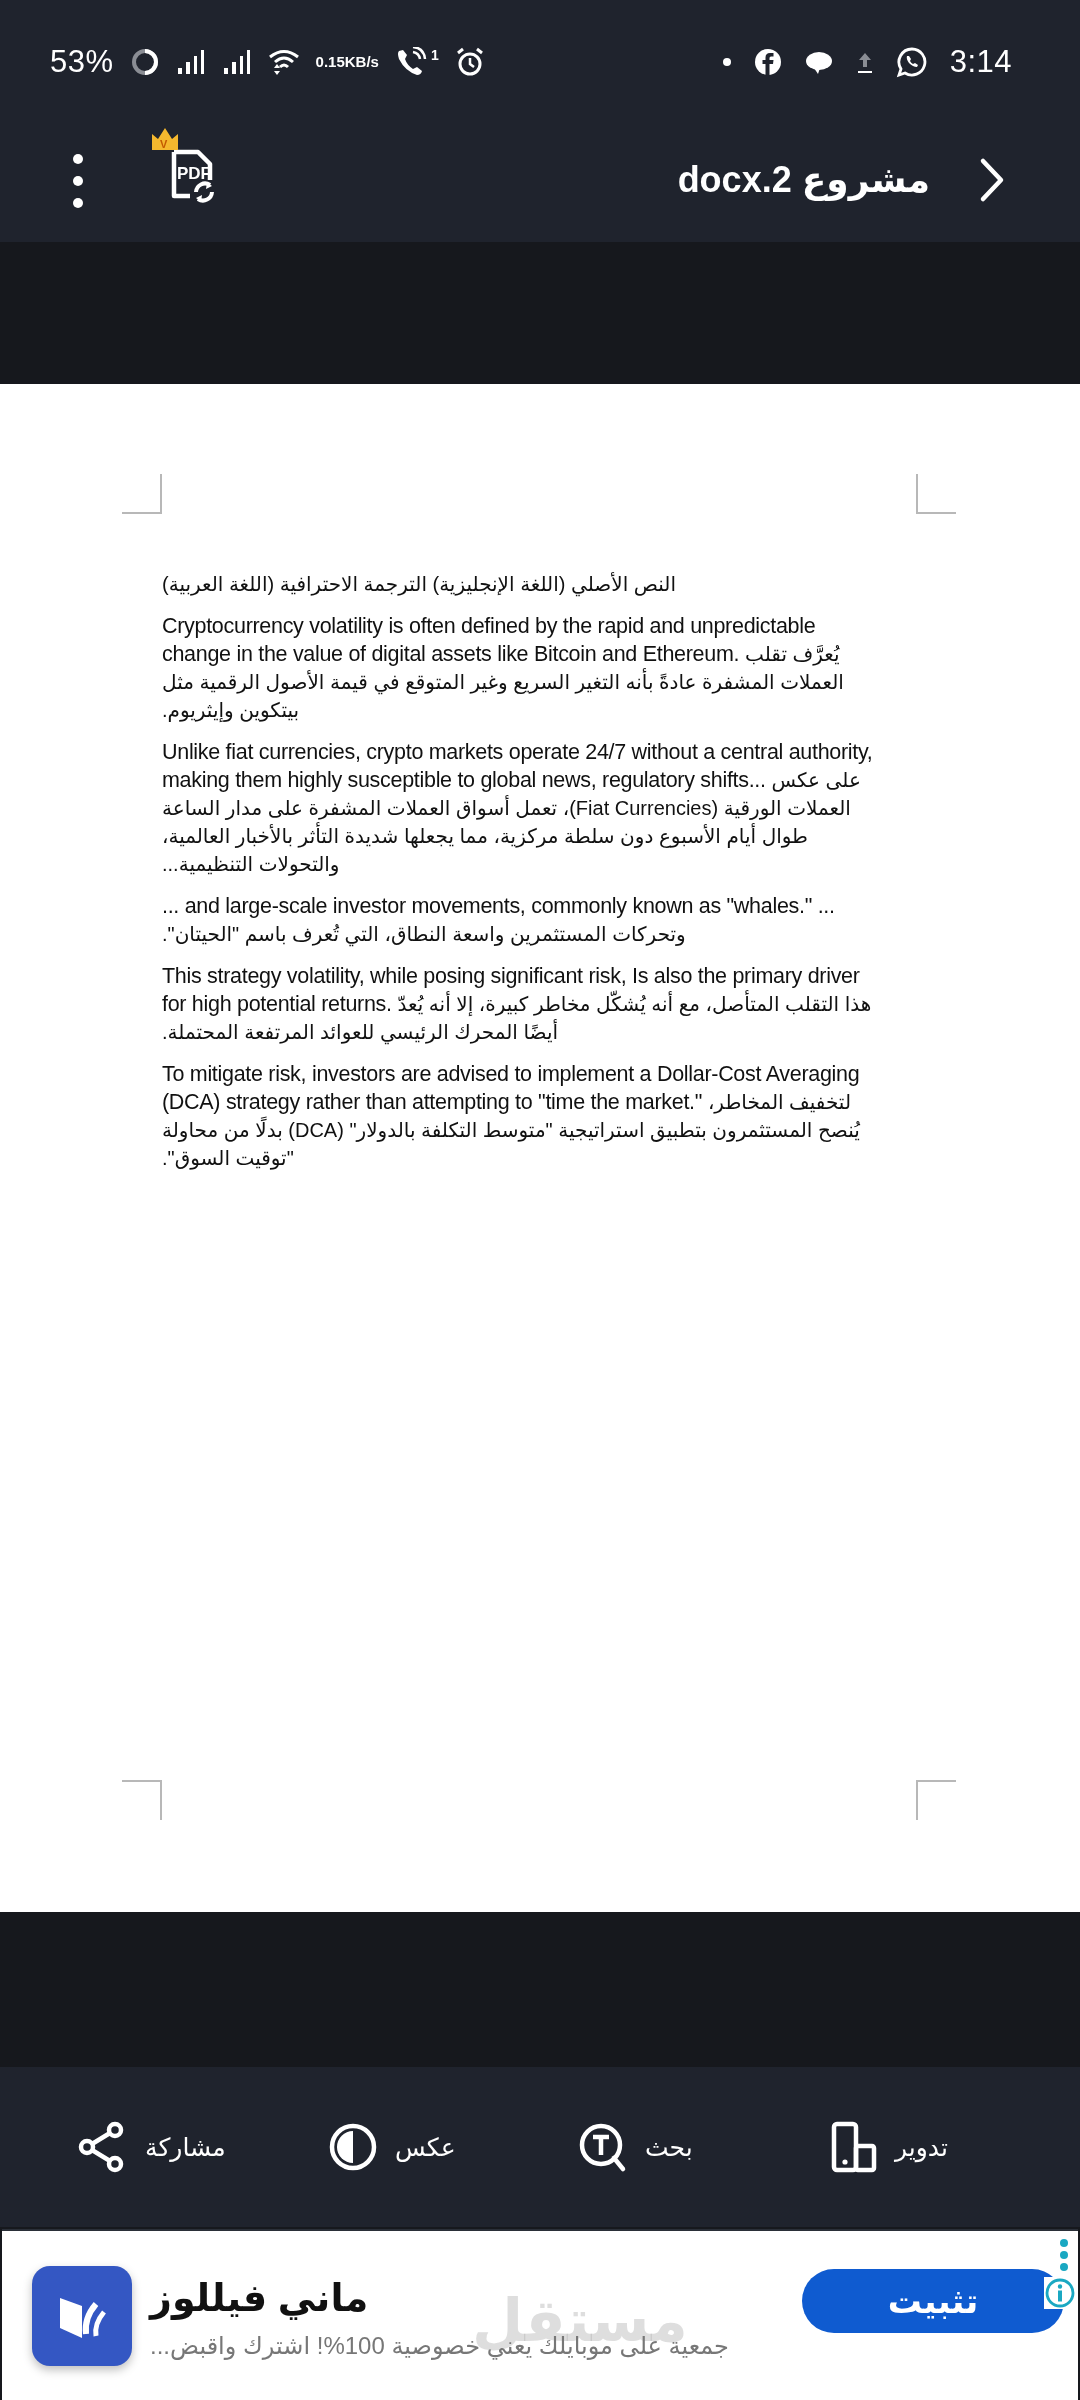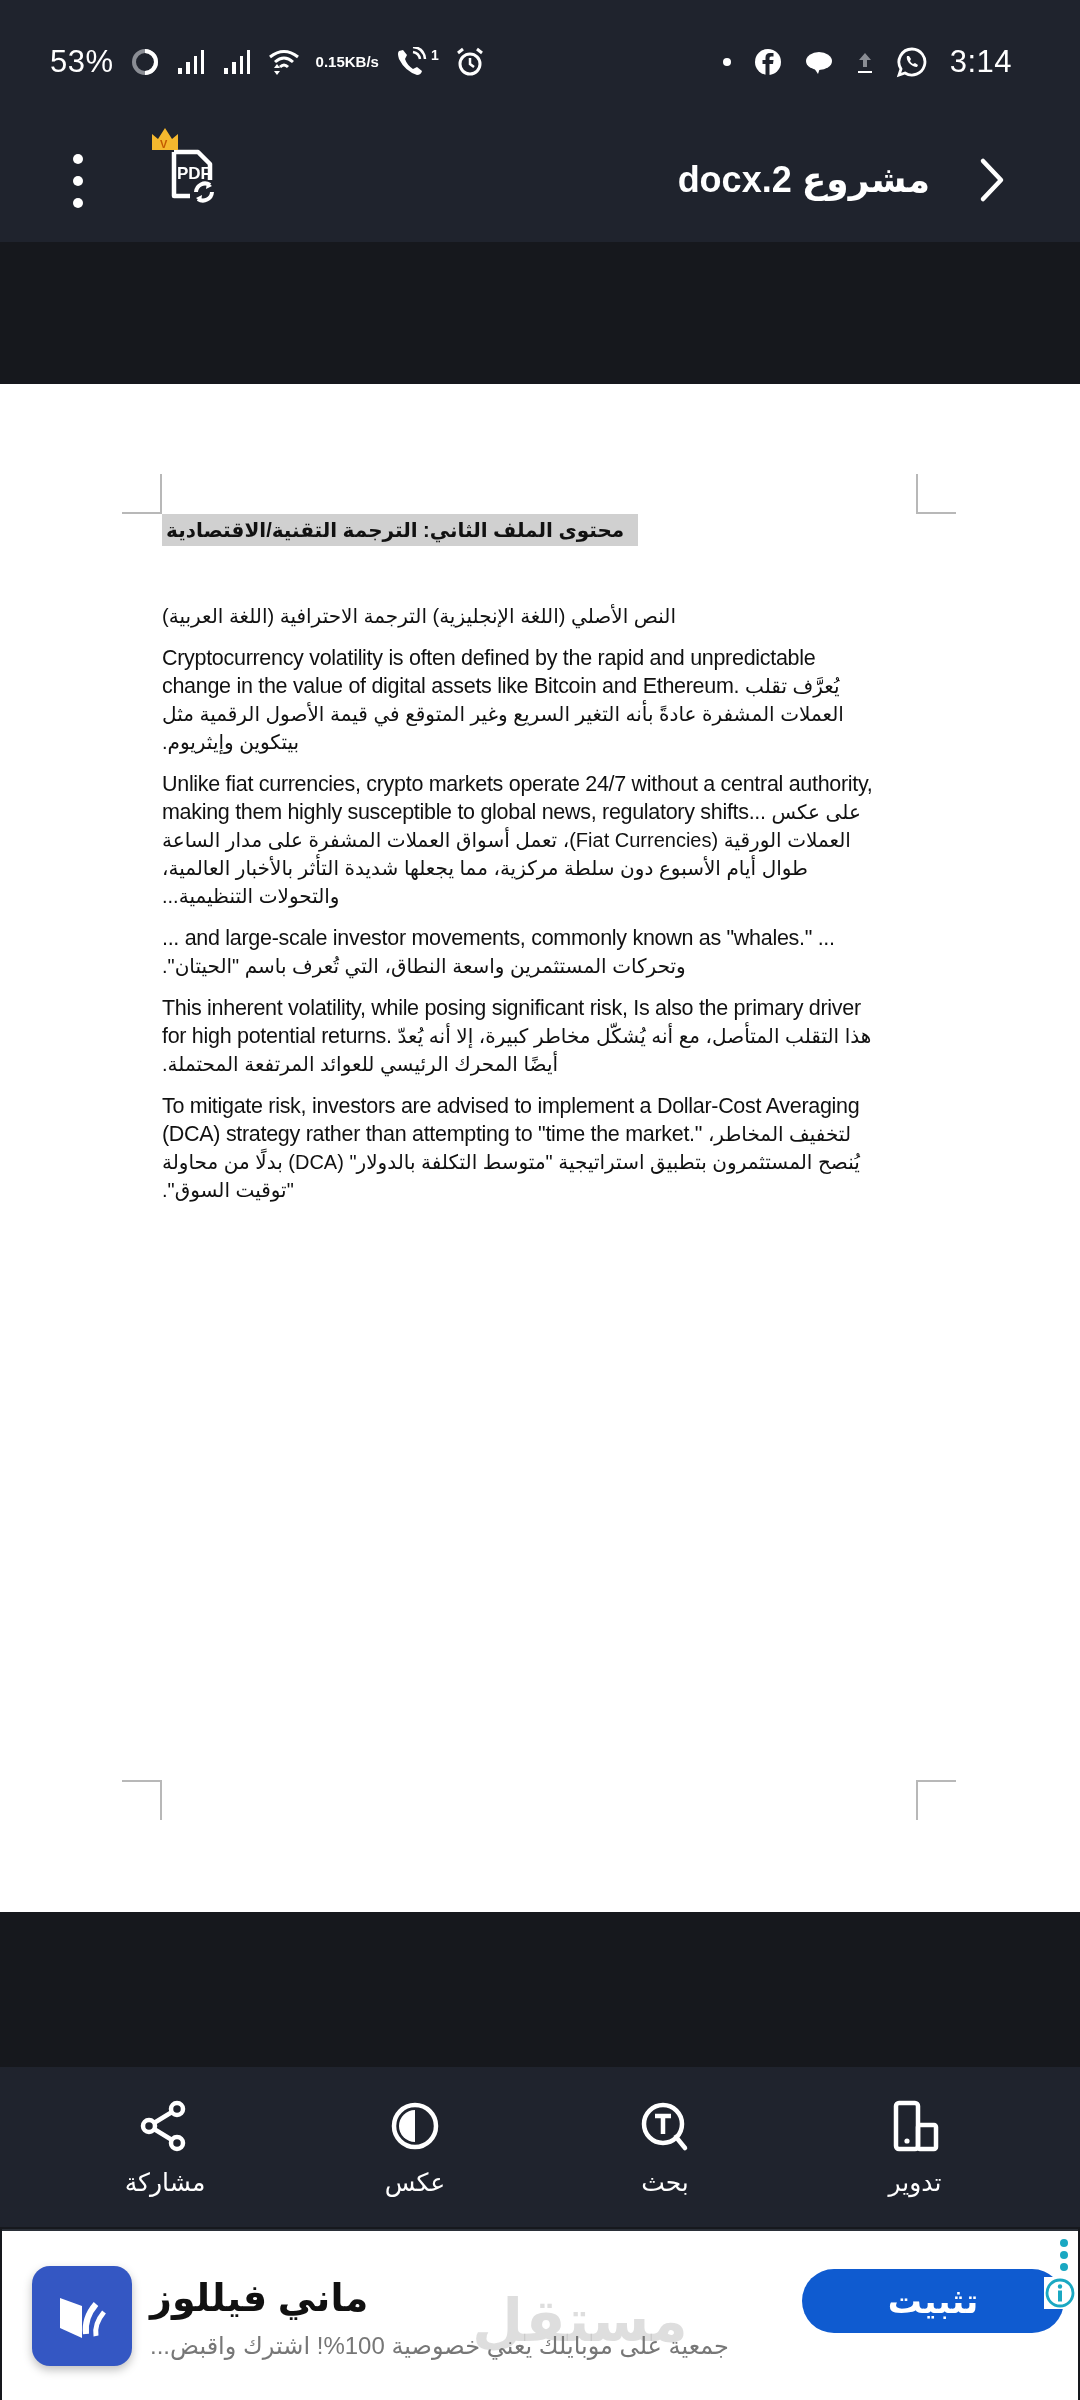--- a/index.html
+++ b/index.html
@@ -34,21 +34,21 @@
   .content { position: absolute; left: 162px; top: 130px; width: 726px; color: #111; font-size: 21px; line-height: 28px; }
   .heading { display: inline-block; background: #d0d0d0; padding: 2px 14px 2px 4px; font-weight: 700; font-size: 20px; direction: rtl; }
   .sub { margin-top: 56px; direction: rtl; text-align: left; font-size: 20px; }
   .para { margin-top: 14px; unicode-bidi: plaintext; }
   .para .en { font-size: 21.5px; letter-spacing: -0.3px; }
   .para .ar { font-size: 20px; }
   .para span { unicode-bidi: isolate; }
 
   
   .toolbar { position: absolute; left: 0; top: 2067px; width: 1080px; height: 160px; background: #1f232d; display: flex; flex-direction: row-reverse; justify-content: space-around; align-items: center; padding: 0 40px; }
-  .tool { width: 180px; display: flex; flex-direction: column; align-items: center; gap: 14px; color: #fff; }
+  .tool { width: 180px; display: flex; flex-direction: row; align-items: center; gap: 14px; color: #fff; }
   .tool .lbl { font-size: 25px; direction: rtl; }
   .tool svg { width: 56px; height: 56px; }
 
   
   .ad { position: absolute; left: 2px; top: 2229px; width: 1076px; height: 171px; background: #ffffff; border-top: 2px solid #2a2f38; }
   .ad-logo { position: absolute; left: 30px; top: 35px; width: 100px; height: 100px; background: #3457c3; border-radius: 18px; box-shadow: 0 4px 10px rgba(0,0,0,0.25); display: flex; align-items: center; justify-content: center; }
   .ad-title { position: absolute; left: 148px; top: 45px; font-size: 38px; font-weight: 700; color: #111; direction: rtl; }
   .ad-desc { position: absolute; left: 148px; top: 101px; font-size: 24px; color: #777; direction: rtl; white-space: nowrap; }
   .ad-watermark { position: absolute; left: 470px; top: 55px; font-size: 59px; font-weight: 700; color: rgba(160,160,160,0.35); direction: rtl; }
   .ad-install { position: absolute; left: 800px; top: 38px; width: 262px; height: 64px; background: #0f5bd0; border-radius: 45px; color: #fff; font-size: 34px; font-weight: 700; display: flex; align-items: center; justify-content: center; direction: rtl; }
@@ -178,37 +178,36 @@
   </div>
 
   <div class="doc-area">
     <div class="page">
       <div class="corner tl"></div>
       <div class="corner tr"></div>
       <div class="corner bl"></div>
       <div class="corner br"></div>
 
       <div class="content">
-        <div class="heading">محتوى الملف الثاني: الترجمة التقنية/الاقتصادية</div>
         <div class="sub">النص الأصلي (اللغة الإنجليزية) الترجمة الاحترافية (اللغة العربية)</div>
 
         <p class="para">
           <span class="en">Cryptocurrency volatility is often defined by the rapid and unpredictable change in the value of digital assets like Bitcoin and Ethereum.</span>
           <span class="ar" dir="rtl">يُعرَّف تقلب العملات المشفرة عادةً بأنه التغير السريع وغير المتوقع في قيمة الأصول الرقمية مثل بيتكوين وإيثريوم.</span>
         </p>
         <p class="para">
           <span class="en">Unlike fiat currencies, crypto markets operate 24/7 without a central authority, making them highly susceptible to global news, regulatory shifts...</span>
           <span class="ar" dir="rtl">على عكس العملات الورقية (Fiat Currencies)، تعمل أسواق العملات المشفرة على مدار الساعة طوال أيام الأسبوع دون سلطة مركزية، مما يجعلها شديدة التأثر بالأخبار العالمية، والتحولات التنظيمية...</span>
         </p>
         <p class="para">
           <span class="en">... and large-scale investor movements, commonly known as "whales." ...</span>
           <span class="ar" dir="rtl">وتحركات المستثمرين واسعة النطاق، التي تُعرف باسم "الحيتان".</span>
         </p>
         <p class="para">
-          <span class="en">This inherent volatility, while posing significant risk, Is also the primary driver for high potential returns.</span>
+          <span class="en">This strategy volatility, while posing significant risk, Is also the primary driver for high potential returns.</span>
           <span class="ar" dir="rtl">هذا التقلب المتأصل، مع أنه يُشكّل مخاطر كبيرة، إلا أنه يُعدّ أيضًا المحرك الرئيسي للعوائد المرتفعة المحتملة.</span>
         </p>
         <p class="para">
           <span class="en">To mitigate risk, investors are advised to implement a Dollar-Cost Averaging (DCA) strategy rather than attempting to "time the market."</span>
           <span class="ar" dir="rtl">لتخفيف المخاطر، يُنصح المستثمرون بتطبيق استراتيجية "متوسط التكلفة بالدولار" (DCA) بدلًا من محاولة "توقيت السوق".</span>
         </p>
       </div>
     </div>
   </div>
 

